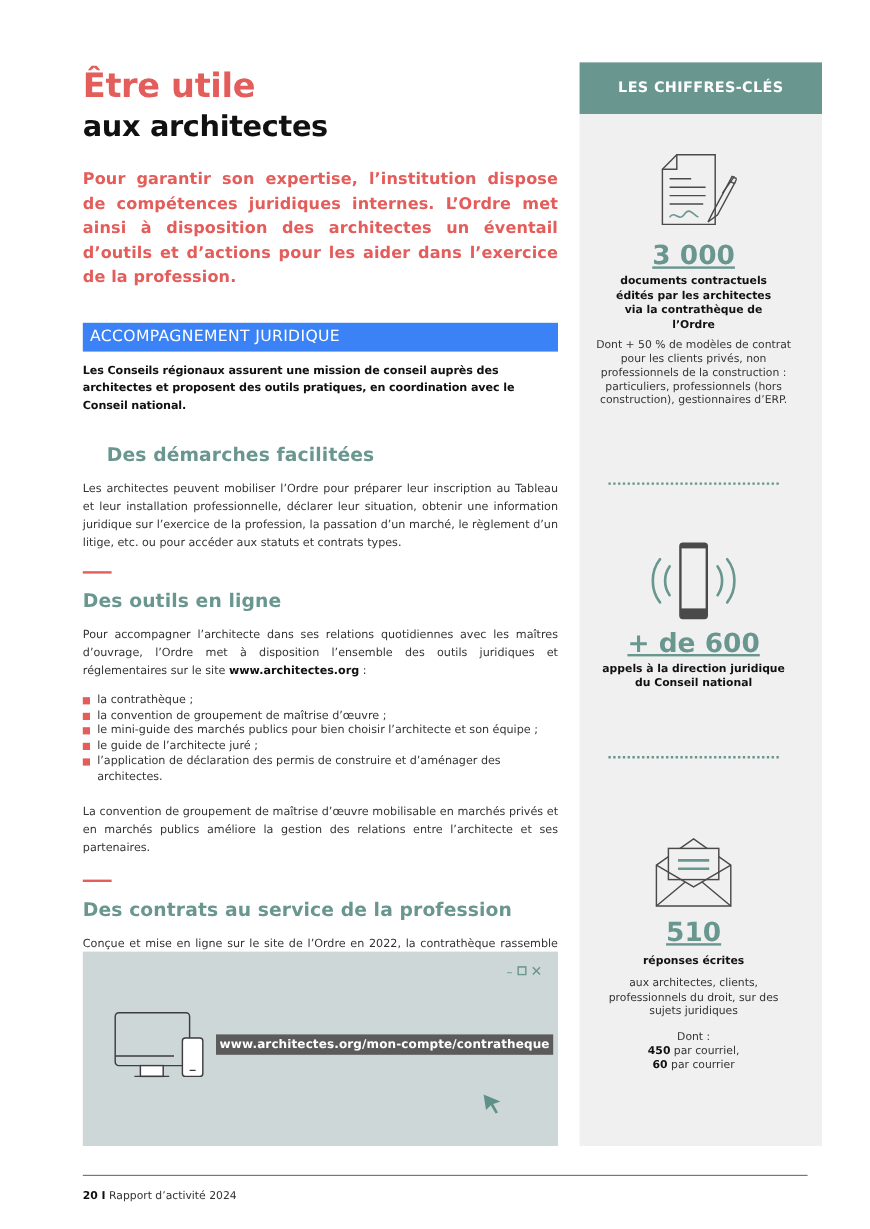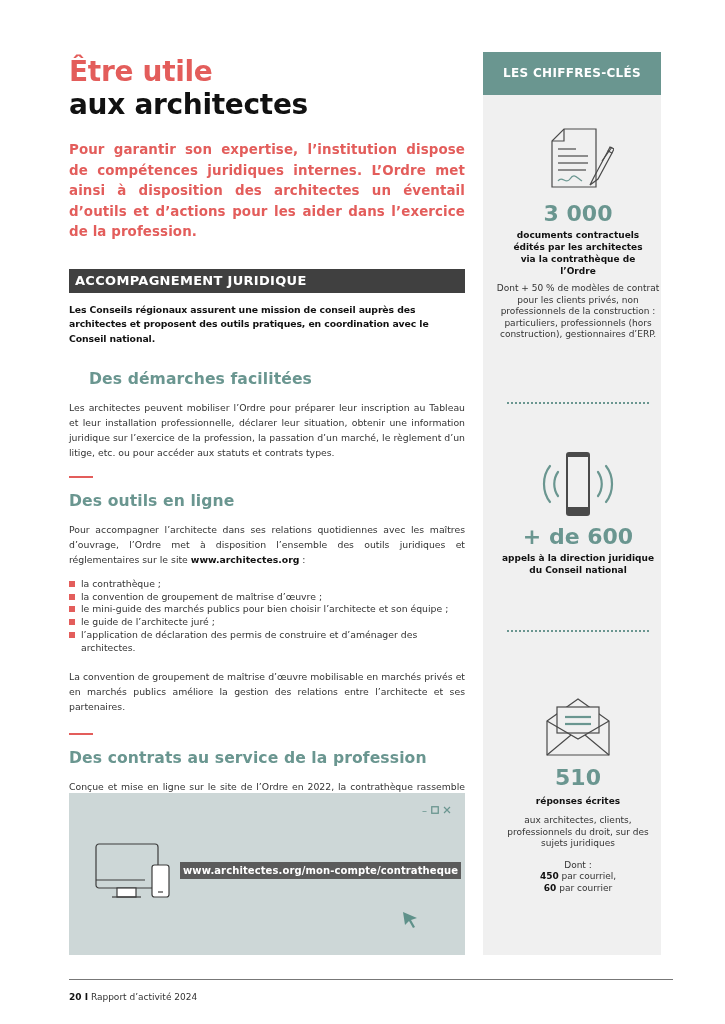--- a/index.html
+++ b/index.html
@@ -2,24 +2,24 @@
 <html><head>
 <meta charset="utf-8">
 <style>
   * { box-sizing: border-box; margin: 0; padding: 0; }
   html, body { width: 725px; height: 1024px; background: #ffffff; overflow: hidden; }
   body { position: relative; font-family: "DejaVu Sans", sans-serif; color: #222; }
 
   
   .left { position: absolute; left: 69px; top: 56px; width: 396px; }
   .title1 { font-family: "DejaVu Sans", sans-serif; font-weight: bold; font-size: 28px; line-height: 32px; color: #e35d5b; letter-spacing: -0.3px; }
-  .title2 { font-family: "DejaVu Sans", sans-serif; font-weight: bold; font-size: 28px; line-height: 34px; color: #111; letter-spacing: -0.3px; }
+  .title2 { font-family: "DejaVu Sans", sans-serif; font-weight: bold; font-size: 24px; line-height: 34px; color: #111; letter-spacing: -0.3px; }
   .intro { margin-top: 18px; font-weight: bold; font-size: 13.4px; line-height: 20.5px; color: #e35d5b; text-align: justify; letter-spacing: 0.1px; }
 
-  .section-bar { margin-top: 26px; height: 24px; background: #404040; color: #fff; font-weight: bold; font-size: 13px; line-height: 24px; padding-left: 6px; letter-spacing: 0.3px; }
+  .section-bar { margin-top: 26px; height: 24px; background: #3b82f6; color: #fff; font-weight: normal; font-size: 13px; line-height: 24px; padding-left: 6px; letter-spacing: 0.3px; }
   .lead { margin-top: 10px; font-weight: bold; font-size: 9.3px; line-height: 14.5px; color: #111; letter-spacing: -0.1px; }
 
   .h2 { font-weight: bold; font-size: 15.6px; line-height: 20px; color: #6a9690; letter-spacing: 0.1px; }
   .p { font-size: 9.3px; line-height: 15px; color: #333; text-align: justify; }
   .rule { width: 24px; height: 2px; background: #e35d5b; }
   .bold { font-weight: bold; color: #111; }
 
   .list { list-style: none; margin-top: 11px; }
   .list li { position: relative; padding-left: 12px; font-size: 9.3px; line-height: 12.7px; color: #333; }
   .list li .bullet { position: absolute; left: 0; top: 3px; width: 6px; height: 6px; background: #e35d5b; }
@@ -27,24 +27,24 @@
   
   .promo { position: absolute; left: 69px; top: 793px; width: 396px; height: 162px; background: #cdd7d7; }
   .winctl { position: absolute; right: 14px; top: 12px; display: flex; gap: 4px; align-items: center; color: #6a9690; font-size: 10px; }
   .winctl span { display: inline-block; }
   .promo .devices { position: absolute; left: 26px; top: 50px; }
   .promo .find-label { position: absolute; left: 111px; top: 70px; font-weight: bold; font-size: 9.3px; color: #6a9690; }
   .promo .url { position: absolute; left: 111px; top: 69px; height: 17px; line-height: 17px; background: #5b5b5b; color: #fff; font-weight: bold; font-size: 10px; padding: 0 3px; letter-spacing: 0.1px; }
   .promo .cursor { position: absolute; left: 333px; top: 118px; }
 
   
-  .sidebar { position: absolute; left: 483px; top: 52px; width: 178px; height: 903px; background: #f0f0f0; }
+  .sidebar { position: absolute; left: 483px; top: 52px; width: 202px; height: 903px; background: #f0f0f0; }
   .sidebar-head { height: 43px; background: #6a9690; color: #fff; font-weight: bold; font-size: 12px; line-height: 43px; text-align: center; letter-spacing: 0.3px; }
   .stat { position: absolute; left: 0; width: 190px; text-align: center; }
-  .stat .num { font-weight: bold; font-size: 22px; line-height: 26px; color: #6a9690; }
+  .stat .num { font-weight: bold; font-size: 22px; line-height: 26px; color: #6a9690; text-decoration: underline; }
   .stat .label { font-weight: bold; font-size: 9px; line-height: 12px; color: #111; margin-top: 2px; }
   .stat .desc { font-size: 9px; line-height: 11.6px; color: #333; margin-top: 6px; }
   .stat .desc b { color: #111; }
   .dots { position: absolute; left: 24px; width: 142px; border-top: 2px dotted #6a9690; }
 
   
   .footer-rule { position: absolute; left: 69px; top: 979px; width: 604px; height: 1px; background: #777; }
   .footer { position: absolute; left: 69px; top: 992px; font-size: 9px; color: #333; }
   .footer b { color: #111; }
 </style>

